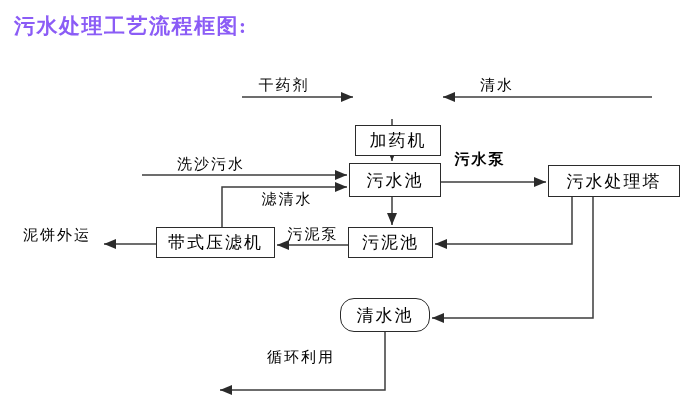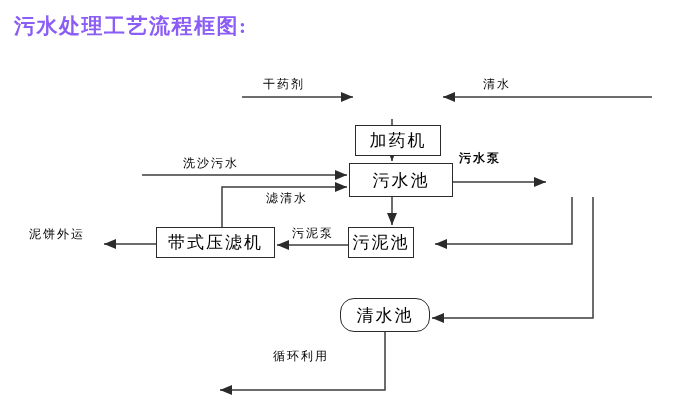--- a/index.html
+++ b/index.html
@@ -43,31 +43,31 @@
     align-items: center;
     justify-content: center;
     font-size: 17px;
     color: #000000;
     letter-spacing: 2px;
     white-space: nowrap;
   }
   .flow-label {
     position: absolute;
     transform: translateX(-50%);
-    font-size: 12px;
+    font-size: 15px;
     color: #000000;
     letter-spacing: 2px;
     white-space: nowrap;
     background: transparent;
   }
   
   #node-dosing        { left: 355px; top:  88px; width:  86px; height: 31px; margin-top: 37px; }
-  #node-sewage-pool   { left: 349px; top: 163px; width:  104px; height: 34px; }
+  #node-sewage-pool   { left: 349px; top: 163px; width:  92px; height: 34px; }
   #node-tower         { left: 548px; top: 165px; width: 132px; height: 32px; }
-  #node-sludge-pool   { left: 348px; top: 227px; width:  66px; height: 31px; }
+  #node-sludge-pool   { left: 348px; top: 227px; width:  85px; height: 31px; }
   #node-belt-press    { left: 156px; top: 227px; width: 119px; height: 31px; }
   #node-clean-pool    { left: 340px; top: 298px; width:  90px; height: 34px; border-radius: 14px; }
   
   #label-dry-agent      { left: 284px; top:  76px; }
   #label-clean-water    { left: 497px; top:  76px; }
   #label-sand-washing   { left: 211px; top: 155px; }
   #label-sewage-pump    { left: 480px; top: 150px; font-weight: bold; }
   #label-filtered-water { left: 287px; top: 190px; }
   #label-bottom-sewage  { left: 510px; top: 222px; }
   #label-sludge-pump    { left: 313px; top: 225px; }
@@ -98,20 +98,21 @@
       <path d="M572,197 L572,244 L435,244" marker-end="url(#arrow)"></path>
       <path d="M593,197 L593,318 L432,318" marker-end="url(#arrow)"></path>
       <path d="M348,245 L277,245" marker-end="url(#arrow)"></path>
       <path d="M156,244 L104,244" marker-end="url(#arrow)"></path>
       <path d="M385,332 L385,390 L220,390" marker-end="url(#arrow)"></path>
     </g>
   </svg>
 
   <div class="node" id="node-dosing">加药机</div>
   <div class="node" id="node-sewage-pool">污水池</div>
+  <div class="node" id="node-tower">污水处理塔</div>
   <div class="node" id="node-sludge-pool">污泥池</div>
   <div class="node" id="node-belt-press">带式压滤机</div>
   <div class="node" id="node-clean-pool">清水池</div>
 
   <div class="flow-label" id="label-dry-agent">干药剂</div>
   <div class="flow-label" id="label-clean-water">清水</div>
   <div class="flow-label" id="label-sand-washing">洗沙污水</div>
   <div class="flow-label" id="label-sewage-pump">污水泵</div>
   <div class="flow-label" id="label-filtered-water">滤清水</div>
   <div class="flow-label" id="label-sludge-pump">污泥泵</div>

